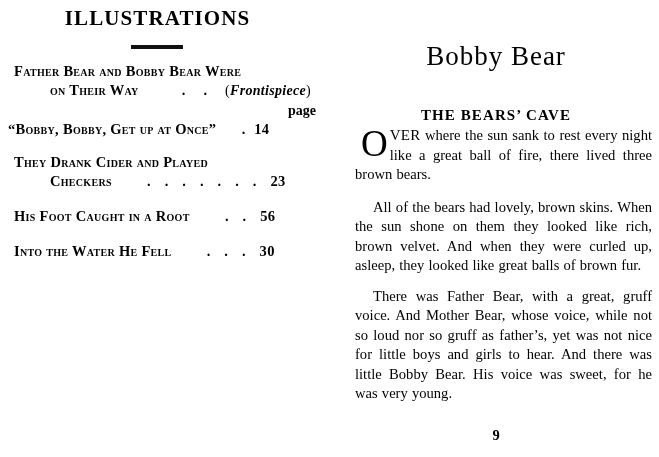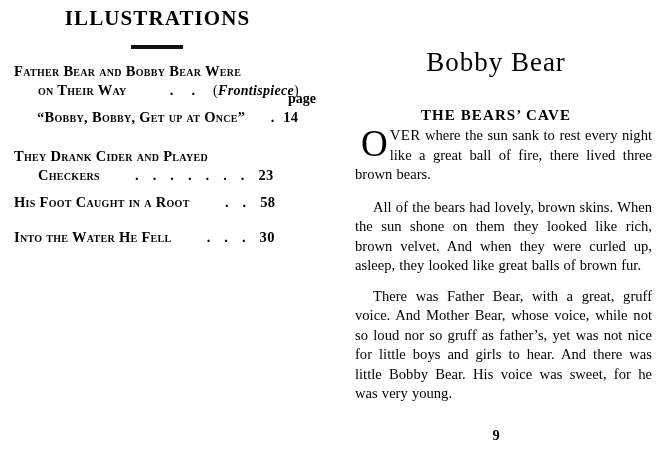--- a/index.html
+++ b/index.html
@@ -73,21 +73,21 @@
     font-size: 14.5px;
     letter-spacing: 0.3px;
     line-height: 19px;
   }
 
   .entry-line {
     position: relative;
     white-space: nowrap;
   }
   .entry-line.l1 { padding-left: 14px; }
-  .entry-line.l2 { padding-left: 38px; }
+  .entry-line.l2 { padding-left: 50px; }
 
   .leader {
     display: inline-block;
     font-variant: normal;
     font-weight: 700;
     letter-spacing: 9px;
     font-size: 14.5px;
     vertical-align: baseline;
   }
   .leader.wide { letter-spacing: 14px; }
@@ -126,21 +126,21 @@
     position: absolute;
     left: 340px;
     top: 0;
     width: 319px;
     height: 457px;
   }
 
   .book-title {
     position: absolute;
     left: 0;
-    top: 49px;
+    top: 43px;
     width: 312px;
     text-align: center;
     font-family: "Liberation Serif", serif;
     font-size: 27px;
     font-weight: 400;
     letter-spacing: 1px;
     line-height: 1;
   }
 
   .chapter-title {
@@ -208,48 +208,48 @@
 <div class="spread">
 
   <div class="page-left">
 
     <div class="illus-heading">ILLUSTRATIONS</div>
 
     <div class="heading-rule"></div>
 
     <div class="illus-list">
 
-      <div class="illus-entry sc" style="margin-bottom:8px;">
+      <div class="illus-entry sc" style="margin-bottom:20px;">
         <div class="entry-line l1">
           <span>Father Bear and Bobby Bear Were</span>
         </div>
         <div class="entry-line l2">
           <span>on Their Way</span><span class="leader xwide">&nbsp;&nbsp;..</span><span class="frontis">(<i>Frontispiece</i>)</span>
         </div>
       </div>
 
-      <div class="illus-entry sc" style="margin-bottom:20px;padding-left:29px;">
+      <div class="illus-entry sc" style="margin-bottom:14px;">
         <span class="page-label">page</span>
         <div class="entry-line" style="padding-left:8px;">
           <span>“Bobby, Bobby, Get up at Once”</span><span class="leader">&nbsp;&nbsp;.</span><span class="pagenum">14</span>
         </div>
       </div>
 
-      <div class="illus-entry sc" style="margin-bottom:8px;">
+      <div class="illus-entry sc" style="margin-bottom:16px;">
         <div class="entry-line l1">
           <span>They Drank Cider and Played</span>
         </div>
         <div class="entry-line l2">
           <span>Checkers</span><span class="leader wide">&nbsp;&nbsp;.......</span><span class="pagenum">23</span>
         </div>
       </div>
 
       <div class="illus-entry sc" style="margin-bottom:16px;">
         <div class="entry-line l1">
-          <span>His Foot Caught in a Root</span><span class="leader wide">&nbsp;&nbsp;..</span><span class="pagenum">58</span>
+          <span>His Foot Caught in a Root</span><span class="leader wide">&nbsp;&nbsp;..</span><span class="pagenum">56</span>
         </div>
       </div>
 
       <div class="illus-entry sc">
         <div class="entry-line l1">
           <span>Into the Water He Fell</span><span class="leader wide">&nbsp;&nbsp;...</span><span class="pagenum">30</span>
         </div>
       </div>
 
     </div>

